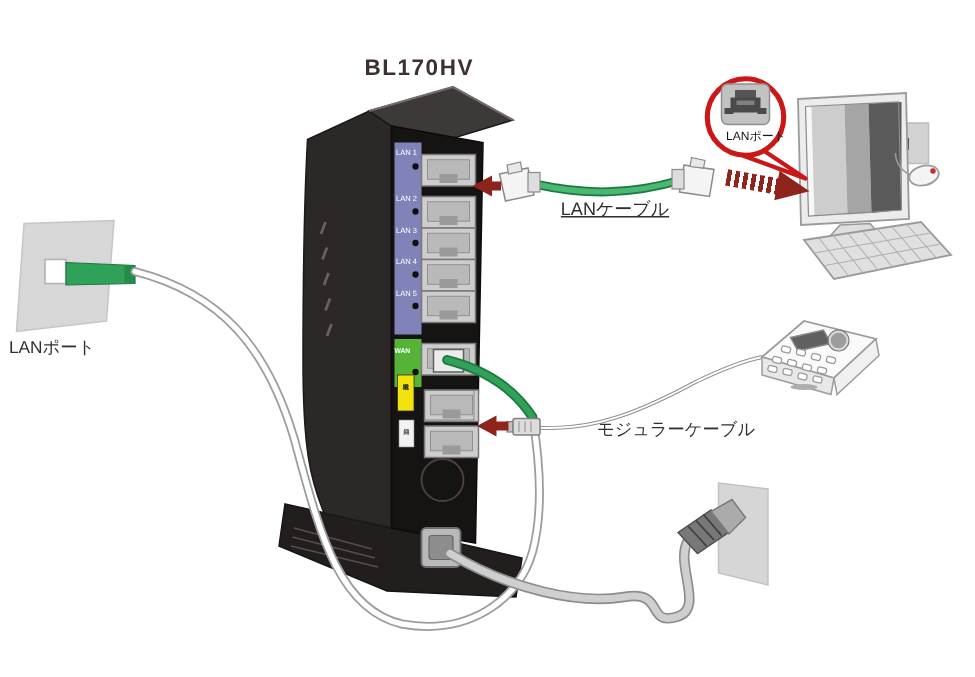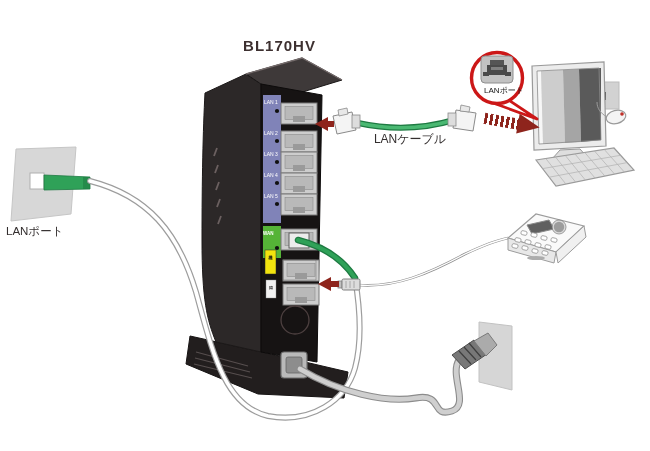--- a/index.html
+++ b/index.html
@@ -212,21 +212,22 @@
   </g>
 </svg>
 
 <div class="striped-arrow">
   <div class="stripes"></div>
   <div class="head"></div>
 </div>
 
 <div class="lbl title" style="left:197px;top:37px;">BL170HV</div>
 <div class="lbl cap" style="left:6px;top:224px;">LANポート</div>
-<div class="lbl capc" style="left:355px;top:131px;">LANケーブル</div>
+<div class="lbl capc" style="left:355px;top:131px;text-decoration:underline;">LANケーブル</div>
+<div class="lbl cap" style="left:398px;top:279px;">モジュラーケーブル</div>
 <div class="lbl callout-txt" style="left:470px;top:85px;">LANポート</div>
 
 <div class="portlbl" style="left:263px;top:100px;">LAN 1</div>
 <div class="portlbl" style="left:263px;top:131px;">LAN 2</div>
 <div class="portlbl" style="left:263px;top:152px;">LAN 3</div>
 <div class="portlbl" style="left:263px;top:173px;">LAN 4</div>
 <div class="portlbl" style="left:263px;top:194px;">LAN 5</div>
 <div class="wanlbl" style="left:263px;top:231px;">WAN</div>
 <div class="vlabel" style="left:268px;top:252px;color:#171717;">電話機</div>
 <div class="vlabel" style="left:268.5px;top:282px;color:#333;">回線</div>

